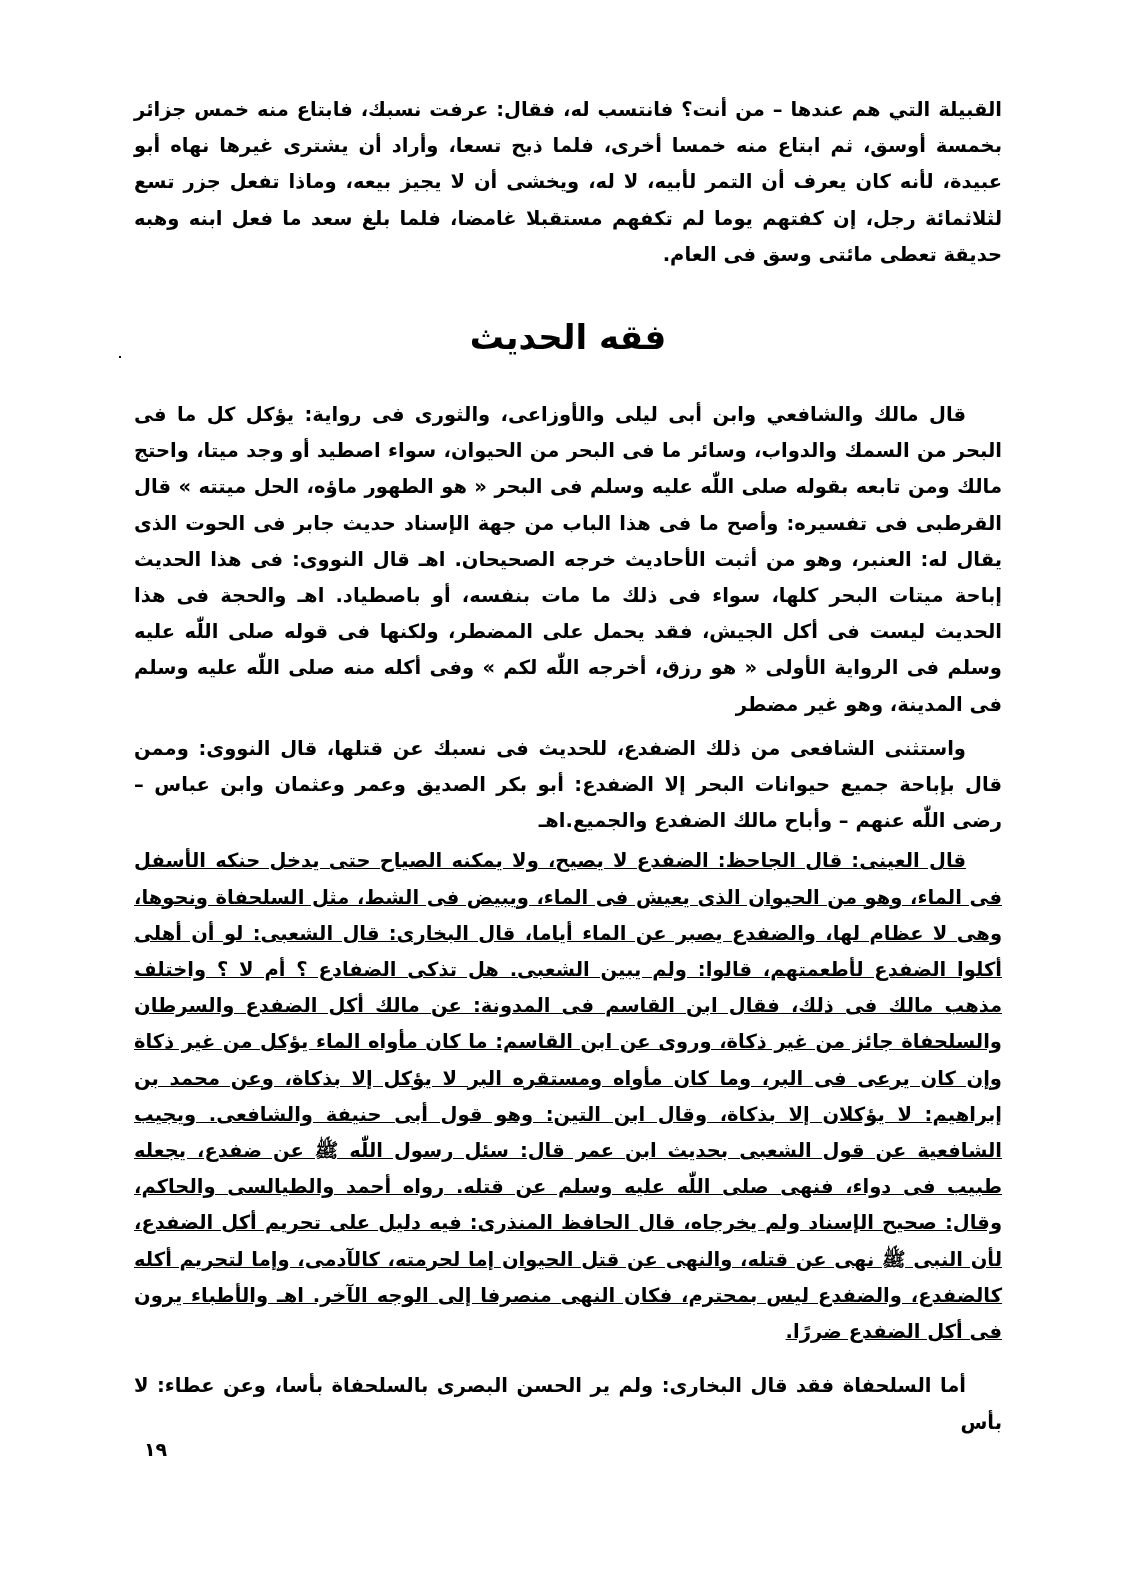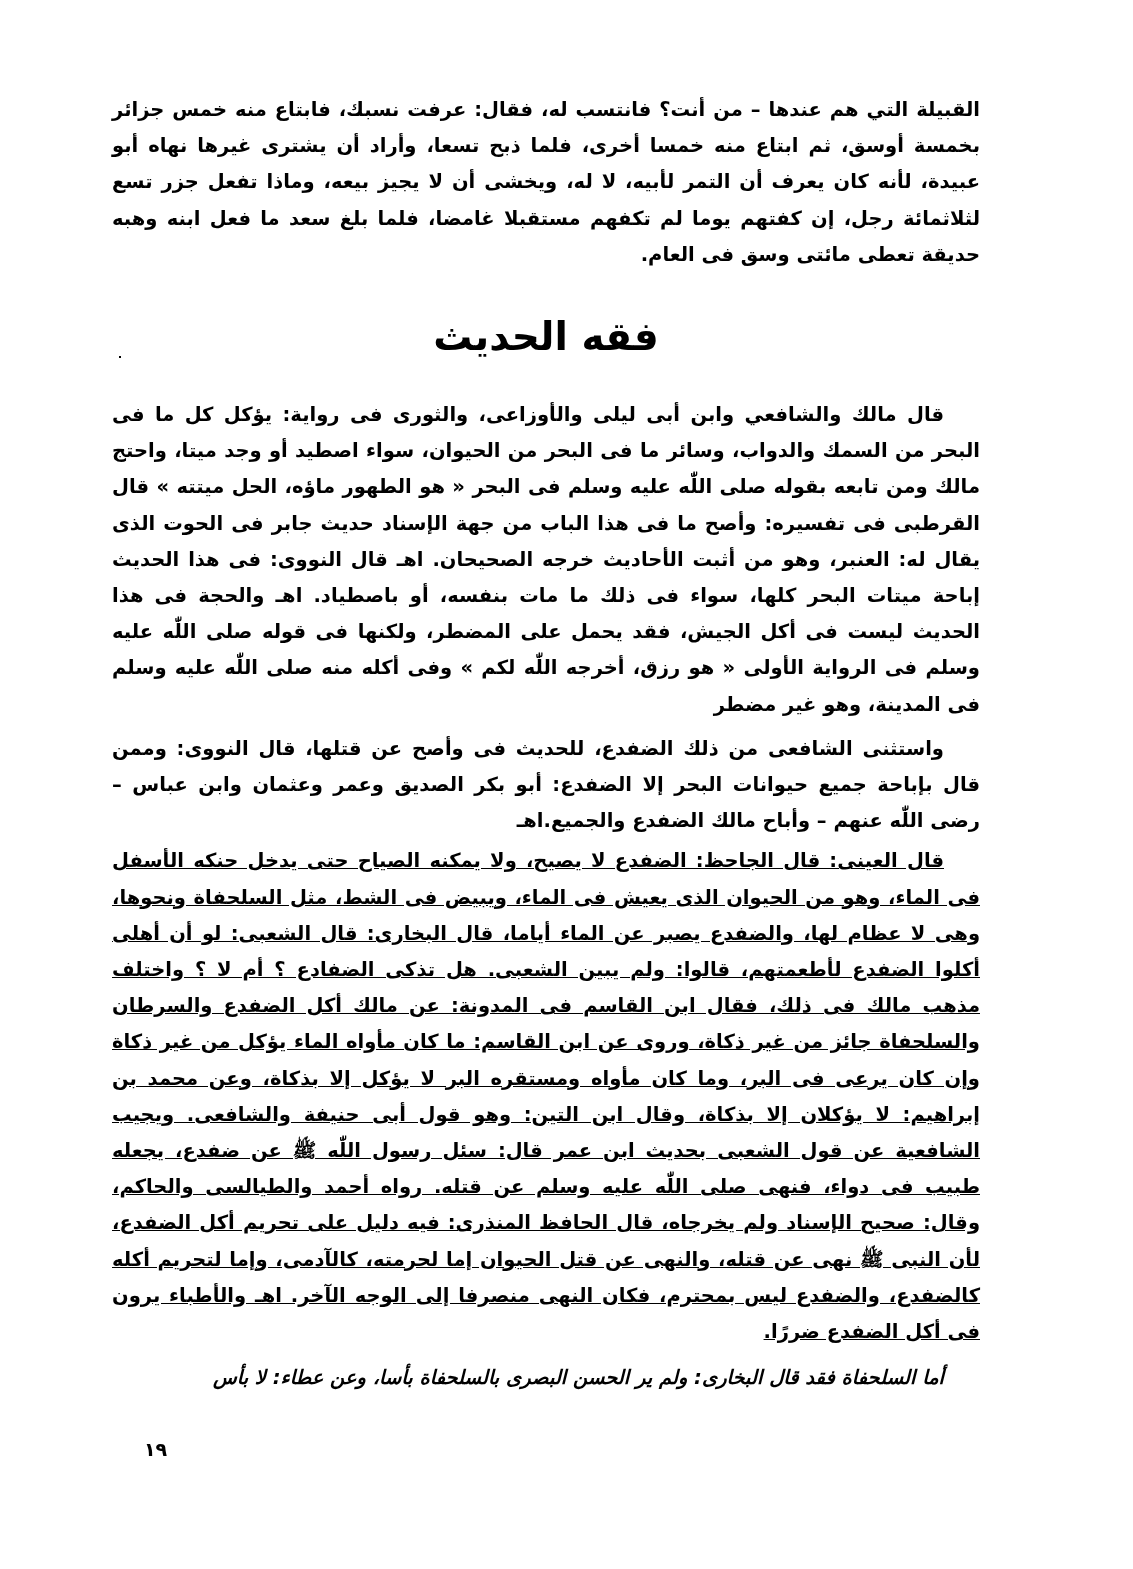--- a/index.html
+++ b/index.html
@@ -10,49 +10,49 @@
     body {
       width: 1133px;
       height: 1569px;
       position: relative;
       overflow: hidden;
       color: #000000;
       font-family: "DejaVu Sans", "Liberation Sans", sans-serif;
     }
     .page {
       position: absolute;
-      left: 112px;
+      left: 134px;
       top: 92px;
       width: 868px;
       direction: rtl;
     }
     .para {
       font-size: 19.5px;
       line-height: 36.2px;
       text-align: justify;
       text-align-last: right;
       margin: 0;
       font-weight: bold;
       letter-spacing: -0.2px;
     }
     .para.indent {
       text-indent: 36px;
     }
     .p1 { margin-bottom: 0; }
     .heading {
       text-align: center;
-      font-size: 39px;
+      font-size: 34px;
       font-weight: bold;
       margin: 42px 0 38px 0;
       line-height: 44px;
     }
     .p2 { margin-top: 16px; }
     .p3 { margin-top: 8px; }
     .p4 { margin-top: 4px; text-decoration: underline; }
-    .p5 { margin-top: 10px; font-style: italic; }
+    .p5 { margin-top: 18px; }
     .dot-mark {
       position: absolute;
       left: 119px;
       top: 356px;
       width: 2px;
       height: 2px;
       background: #000;
     }
     .page-number {
       position: absolute;
@@ -67,21 +67,21 @@
 </head>
 <body>
 
 <div class="page">
   <p class="para p1">القبيلة التي هم عندها – من أنت؟ فانتسب له، فقال: عرفت نسبك، فابتاع منه خمس جزائر بخمسة أوسق، ثم ابتاع منه خمسا أخرى، فلما ذبح تسعا، وأراد أن يشترى غيرها نهاه أبو عبيدة، لأنه كان يعرف أن التمر لأبيه، لا له، ويخشى أن لا يجيز بيعه، وماذا تفعل جزر تسع لثلاثمائة رجل، إن كفتهم يوما لم تكفهم مستقبلا غامضا، فلما بلغ سعد ما فعل ابنه وهبه حديقة تعطى مائتى وسق فى العام.</p>
 
   <h2 class="heading">فقه الحديث</h2>
 
   <p class="para indent p2">قال مالك والشافعي وابن أبى ليلى والأوزاعى، والثورى فى رواية: يؤكل كل ما فى البحر من السمك والدواب، وسائر ما فى البحر من الحيوان، سواء اصطيد أو وجد ميتا، واحتج مالك ومن تابعه بقوله صلى اللّٰه عليه وسلم فى البحر « هو الطهور ماؤه، الحل ميتته » قال القرطبى فى تفسيره: وأصح ما فى هذا الباب من جهة الإسناد حديث جابر فى الحوت الذى يقال له: العنبر، وهو من أثبت الأحاديث خرجه الصحيحان. اهـ قال النووى: فى هذا الحديث إباحة ميتات البحر كلها، سواء فى ذلك ما مات بنفسه، أو باصطياد. اهـ والحجة فى هذا الحديث ليست فى أكل الجيش، فقد يحمل على المضطر، ولكنها فى قوله صلى اللّٰه عليه وسلم فى الرواية الأولى « هو رزق، أخرجه اللّٰه لكم » وفى أكله منه صلى اللّٰه عليه وسلم فى المدينة، وهو غير مضطر</p>
 
-  <p class="para indent p3">واستثنى الشافعى من ذلك الضفدع، للحديث فى وأصح عن قتلها، قال النووى: وممن قال بإباحة جميع حيوانات البحر إلا الضفدع: أبو بكر الصديق وعمر وعثمان وابن عباس – رضى اللّٰه عنهم – وأباح مالك الضفدع والجميع.اهـ</p>
+  <p class="para indent p3">واستثنى الشافعى من ذلك الضفدع، للحديث فى نسبك عن قتلها، قال النووى: وممن قال بإباحة جميع حيوانات البحر إلا الضفدع: أبو بكر الصديق وعمر وعثمان وابن عباس – رضى اللّٰه عنهم – وأباح مالك الضفدع والجميع.اهـ</p>
 
   <p class="para indent p4">قال العينى: قال الجاحظ: الضفدع لا يصيح، ولا يمكنه الصياح حتى يدخل حنكه الأسفل فى الماء، وهو من الحيوان الذى يعيش فى الماء، ويبيض فى الشط، مثل السلحفاة ونحوها، وهى لا عظام لها، والضفدع يصبر عن الماء أياما، قال البخارى: قال الشعبى: لو أن أهلى أكلوا الضفدع لأطعمتهم، قالوا: ولم يبين الشعبى. هل تذكى الضفادع ؟ أم لا ؟ واختلف مذهب مالك فى ذلك، فقال ابن القاسم فى المدونة: عن مالك أكل الضفدع والسرطان والسلحفاة جائز من غير ذكاة، وروى عن ابن القاسم: ما كان مأواه الماء يؤكل من غير ذكاة وإن كان يرعى فى البر، وما كان مأواه ومستقره البر لا يؤكل إلا بذكاة، وعن محمد بن إبراهيم: لا يؤكلان إلا بذكاة، وقال ابن التين: وهو قول أبى حنيفة والشافعى. ويجيب الشافعية عن قول الشعبى بحديث ابن عمر قال: سئل رسول اللّٰه ﷺ عن ضفدع، يجعله طبيب فى دواء، فنهى صلى اللّٰه عليه وسلم عن قتله. رواه أحمد والطيالسى والحاكم، وقال: صحيح الإسناد ولم يخرجاه، قال الحافظ المنذرى: فيه دليل على تحريم أكل الضفدع، لأن النبى ﷺ نهى عن قتله، والنهى عن قتل الحيوان إما لحرمته، كالآدمى، وإما لتحريم أكله كالضفدع، والضفدع ليس بمحترم، فكان النهى منصرفا إلى الوجه الآخر. اهـ والأطباء يرون فى أكل الضفدع ضررًا.</p>
 
   <p class="para indent p5">أما السلحفاة فقد قال البخارى: ولم ير الحسن البصرى بالسلحفاة بأسا، وعن عطاء: لا بأس</p>
 </div>
 
 <div class="dot-mark"></div>
 
 <div class="page-number">١٩</div>
 

